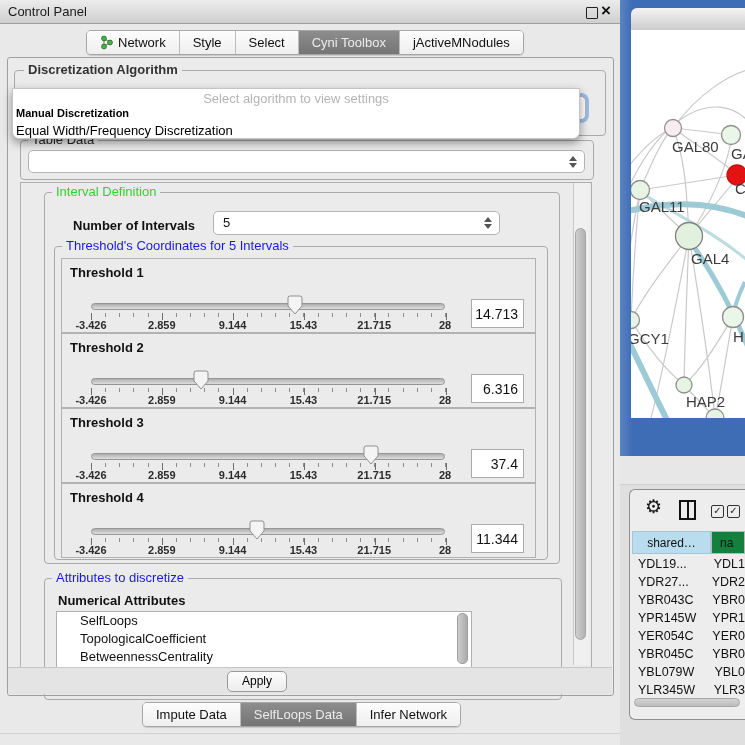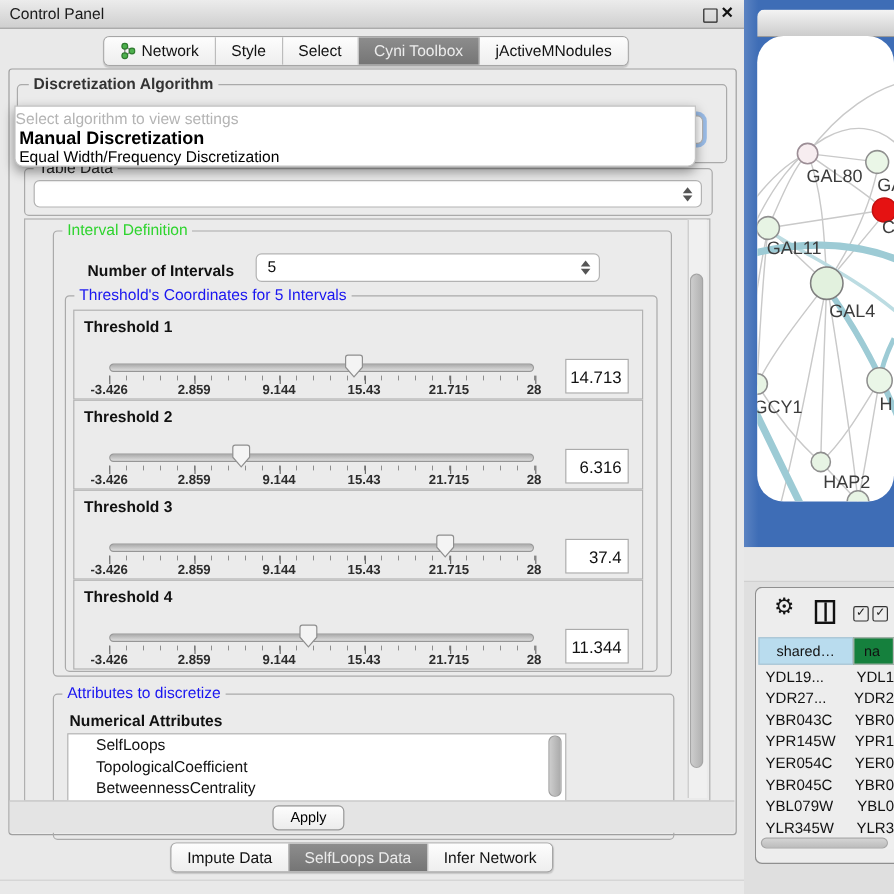--- a/index.html
+++ b/index.html
@@ -33,22 +33,22 @@
   .combo{position:absolute;background:#fff;border:1px solid #b3b3b3;border-radius:5px;
     font-size:13px;line-height:22px;padding-left:9px;box-sizing:border-box;}
   .stepper{position:absolute;right:7px;top:50%;width:9px;height:12px;transform:translateY(-50%);}
   .stepper:before,.stepper:after{content:"";position:absolute;left:1px;border-left:4px solid transparent;border-right:4px solid transparent;}
   .stepper:before{top:0;border-bottom:5px solid #555;}
   .stepper:after{bottom:0;border-top:5px solid #555;}
   #disc-combo{left:24px;top:96px;width:562px;height:24px;
     box-shadow:0 0 0 3px rgba(98,155,227,.6);}
   #algo-popup{left:12px;top:88px;width:566px;height:49px;background:#fff;border:1px solid #c4c4c4;
     border-radius:0 0 7px 7px;box-shadow:0 4px 10px rgba(0,0,0,.4);z-index:6;}
-  #popup-hint{left:0;right:0;top:2px;font-size:13px;color:#b4b4b4;}
-  #popup-opt1{left:3px;top:18px;font-size:15px;font-weight:bold;color:#000;}
+  #popup-hint{left:0;right:0;top:2px;text-align:center;font-size:13px;color:#b4b4b4;}
+  #popup-opt1{left:3px;top:18px;font-size:11px;font-weight:bold;color:#000;}
   #popup-opt2{left:3px;top:34px;font-size:13px;color:#000;}
   #tabledata-group{left:20px;top:140px;width:572px;height:38px;}
   #tabledata-legend{left:28px;top:133px;color:#222;}
   #tabledata-combo{left:28px;top:150px;width:557px;height:23px;}
   
   #scrollpanel{left:20px;top:182px;width:570px;height:484px;border:1px solid #b0b0b0;background:#ebebeb;overflow:hidden;}
   #main-vsb-track{left:573px;top:183px;width:15px;height:482px;background:#f0f0f0;border-left:1px solid #c8c8c8;}
   #main-vsb-thumb{left:575px;top:228px;width:11px;height:412px;border-radius:6px;
     background:linear-gradient(90deg,#cdcdcd,#b2b2b2);border:1px solid #a5a5a5;box-sizing:border-box;}
   #interval-group{left:44px;top:192px;width:514px;height:370px;}
@@ -80,21 +80,21 @@
   #apply-bar{left:8px;top:667px;width:604px;height:26px;background:#e4e4e4;border-top:1px solid #c6c6c6;}
   #apply-btn{left:227px;top:671px;width:60px;height:21px;background:linear-gradient(#fdfdfd,#ececec);
     border:1px solid #999;border-radius:5px;font-size:12px;text-align:center;line-height:19px;
     font-family:"Liberation Sans",sans-serif;padding:0;}
   #cp-bottom-line{left:0;top:733px;width:620px;height:1px;background:#d2d2d2;}
   
   #right-bg{left:620px;top:0;width:125px;height:745px;background:#dfdfdf;}
   #net-frame{left:620px;top:0;width:125px;height:456px;background:linear-gradient(90deg,#5b83c2,#3e6db6 12px);}
   #net-titlebar{left:631px;top:8px;width:114px;height:22px;background:linear-gradient(#f4f4f4,#cccccc);
     border-radius:6px 0 0 0;border-bottom:1px solid #9a9a9a;}
-  #net-canvas{left:631px;top:30px;width:114px;height:388px;background:#fff;overflow:hidden;border-radius:22px;}
+  #net-canvas{left:631px;top:30px;width:114px;height:388px;background:#fff;overflow:hidden;}
   #tp-header{left:620px;top:456px;width:125px;height:28px;background:#e7e7e7;border-bottom:1px solid #d0d0d0;}
   #tp-window{left:629px;top:489px;width:116px;height:229px;background:#ededed;border:1px solid #8f8f8f;
     border-right:none;border-radius:6px 0 0 6px;}
   #tp-gear{left:645px;top:496px;font-size:19px;color:#161616;line-height:22px;}
   #tp-split{left:679px;top:500px;width:17px;height:20px;border:2px solid #111;box-sizing:border-box;}
   #tp-split:before{content:"";position:absolute;left:6px;top:0;width:2px;height:16px;background:#111;}
   .tp-check{position:absolute;top:505px;width:11px;height:11px;border:1.5px solid #333;border-radius:2px;
     font-size:10px;line-height:10px;text-align:center;color:#222;}
   #tp-check1{left:711px;}
   #tp-check2{left:727px;}

